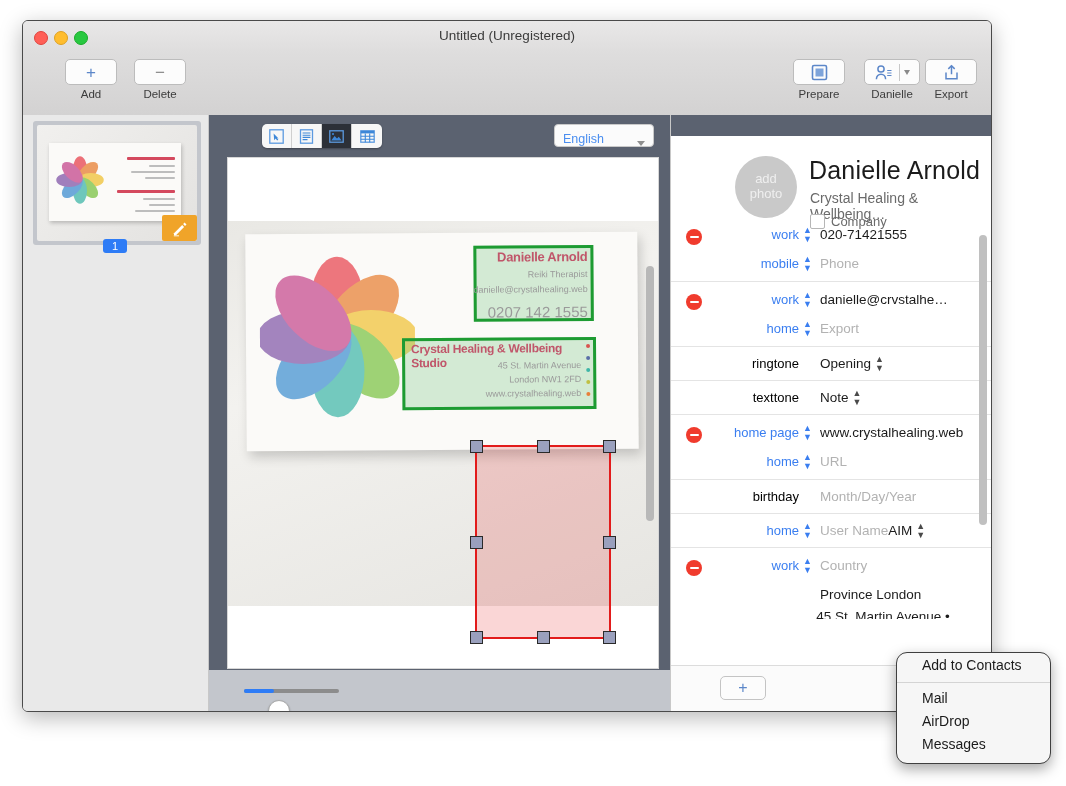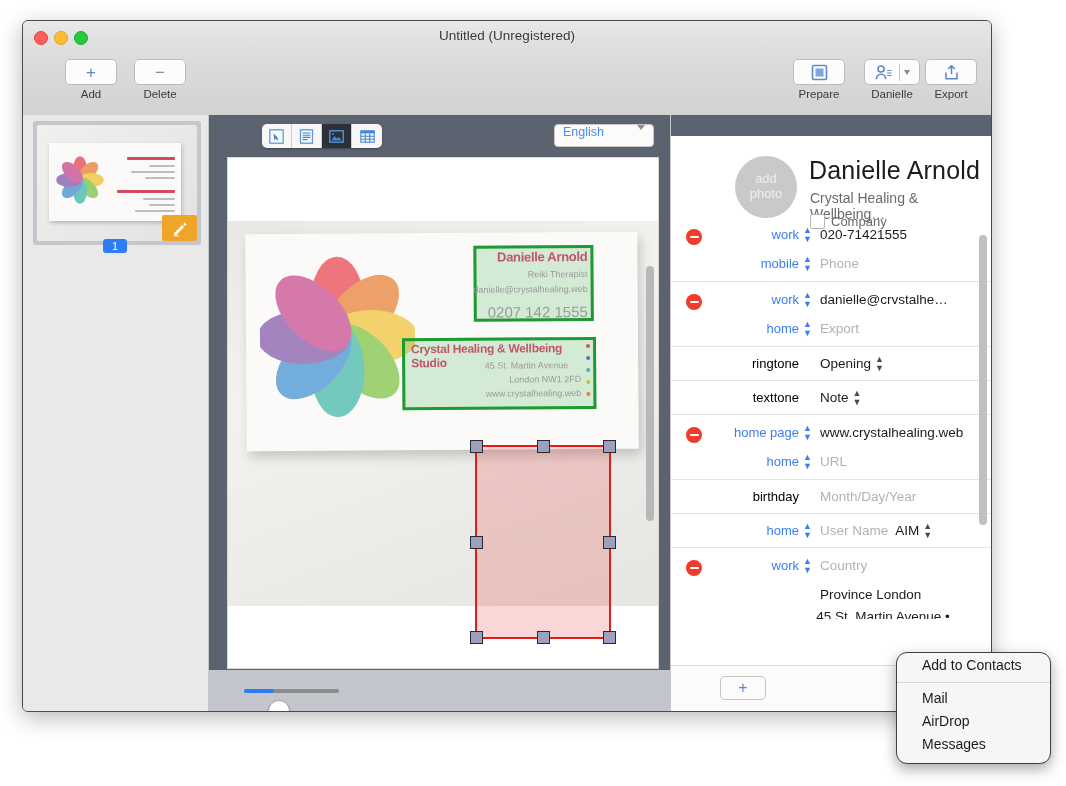--- a/index.html
+++ b/index.html
@@ -496,21 +496,21 @@
   
   #lang-dropdown {
     position: absolute;
     right: 16px; top: 9px;
     width: 100px; height: 23px;
     background: #fbfbfb;
     border: 1px solid #c9c9c9;
     border-radius: 4px;
     box-sizing: border-box;
     display: flex;
-    align-items: flex-start;
+    align-items: flex-end;
     padding: 0 8px;
     justify-content: space-between;
   }
   #lang-value { font-size: 12.5px; color: #4a8ef0; }
   #lang-caret {
     width: 0; height: 0;
     border-left: 4px solid transparent;
     border-right: 4px solid transparent;
     border-top: 5px solid #909090;
   }
@@ -686,21 +686,21 @@
 
             <div class="ocr-box" style="left:228px;top:13px;width:120px;height:76px;">
               <div class="cardline" style="right:3px;top:1px;font-size:13px;color:#c0566a;font-weight:bold;letter-spacing:-0.3px;">Danielle Arnold</div>
               <div class="cardline" style="right:3px;top:21px;font-size:9px;color:#9a9a9a;padding-left:8px;">Reiki Therapist</div>
               <div class="cardline" style="right:3px;top:36px;font-size:9px;color:#9a9a9a;">danielle@crystalhealing.web</div>
               <div class="cardline" style="right:3px;top:55px;font-size:15px;color:#9a9a9a;">0207 142 1555</div>
             </div>
 
             <div class="ocr-box" style="left:156px;top:105px;width:194px;height:72px;">
               <div class="cardline" style="left:6px;top:1px;font-size:12px;color:#c0566a;font-weight:bold;letter-spacing:-0.3px;">Crystal Healing &amp; Wellbeing Studio</div>
-              <div class="cardline" style="right:25px;top:20px;font-size:9px;color:#9a9a9a;">45 St. Martin Avenue</div>
+              <div class="cardline" style="right:12px;top:20px;font-size:9px;color:#9a9a9a;">45 St. Martin Avenue</div>
               <div class="cardline" style="right:12px;top:34px;font-size:9px;color:#9a9a9a;">London NW1 2FD</div>
               <div class="cardline" style="right:12px;top:48px;font-size:9px;color:#9a9a9a;">www.crystalhealing.web</div>
               <div style="position:absolute;right:3px;top:4px;width:4px;height:4px;border-radius:50%;background:#d9534f;"></div>
               <div style="position:absolute;right:3px;top:16px;width:4px;height:4px;border-radius:50%;background:#5a6fa8;"></div>
               <div style="position:absolute;right:3px;top:28px;width:4px;height:4px;border-radius:50%;background:#3fb6a8;"></div>
               <div style="position:absolute;right:3px;top:40px;width:4px;height:4px;border-radius:50%;background:#c0c043;"></div>
               <div style="position:absolute;right:3px;top:52px;width:4px;height:4px;border-radius:50%;background:#e8803a;"></div>
             </div>
           </div>
         </div>
@@ -815,21 +815,21 @@
             <span class="stepper hidden">▲<br>▼</span>
             <span class="fvalue ph">Month/Day/Year</span>
           </div>
         </div>
 
         <div class="fgroup" style="padding:2px 0;">
           <div class="frow">
             <span class="flabel blue">home</span>
             <span class="stepper">▲<br>▼</span>
             <span class="fvalue ph">User Name</span>
-            <span class="fvalue" style="margin-left:7px;">AIM</span>
+            <span class="fvalue" style="">AIM</span>
             <span class="inline-stepper">▲<br>▼</span>
           </div>
         </div>
 
         <div class="fgroup" style="padding-top:3px;padding-bottom:3px;">
           <div class="minus-icon" style="top:12px;"></div>
           <div class="frow">
             <span class="flabel blue">work</span>
             <span class="stepper">▲<br>▼</span>
             <span class="fvalue ph">Country</span>

